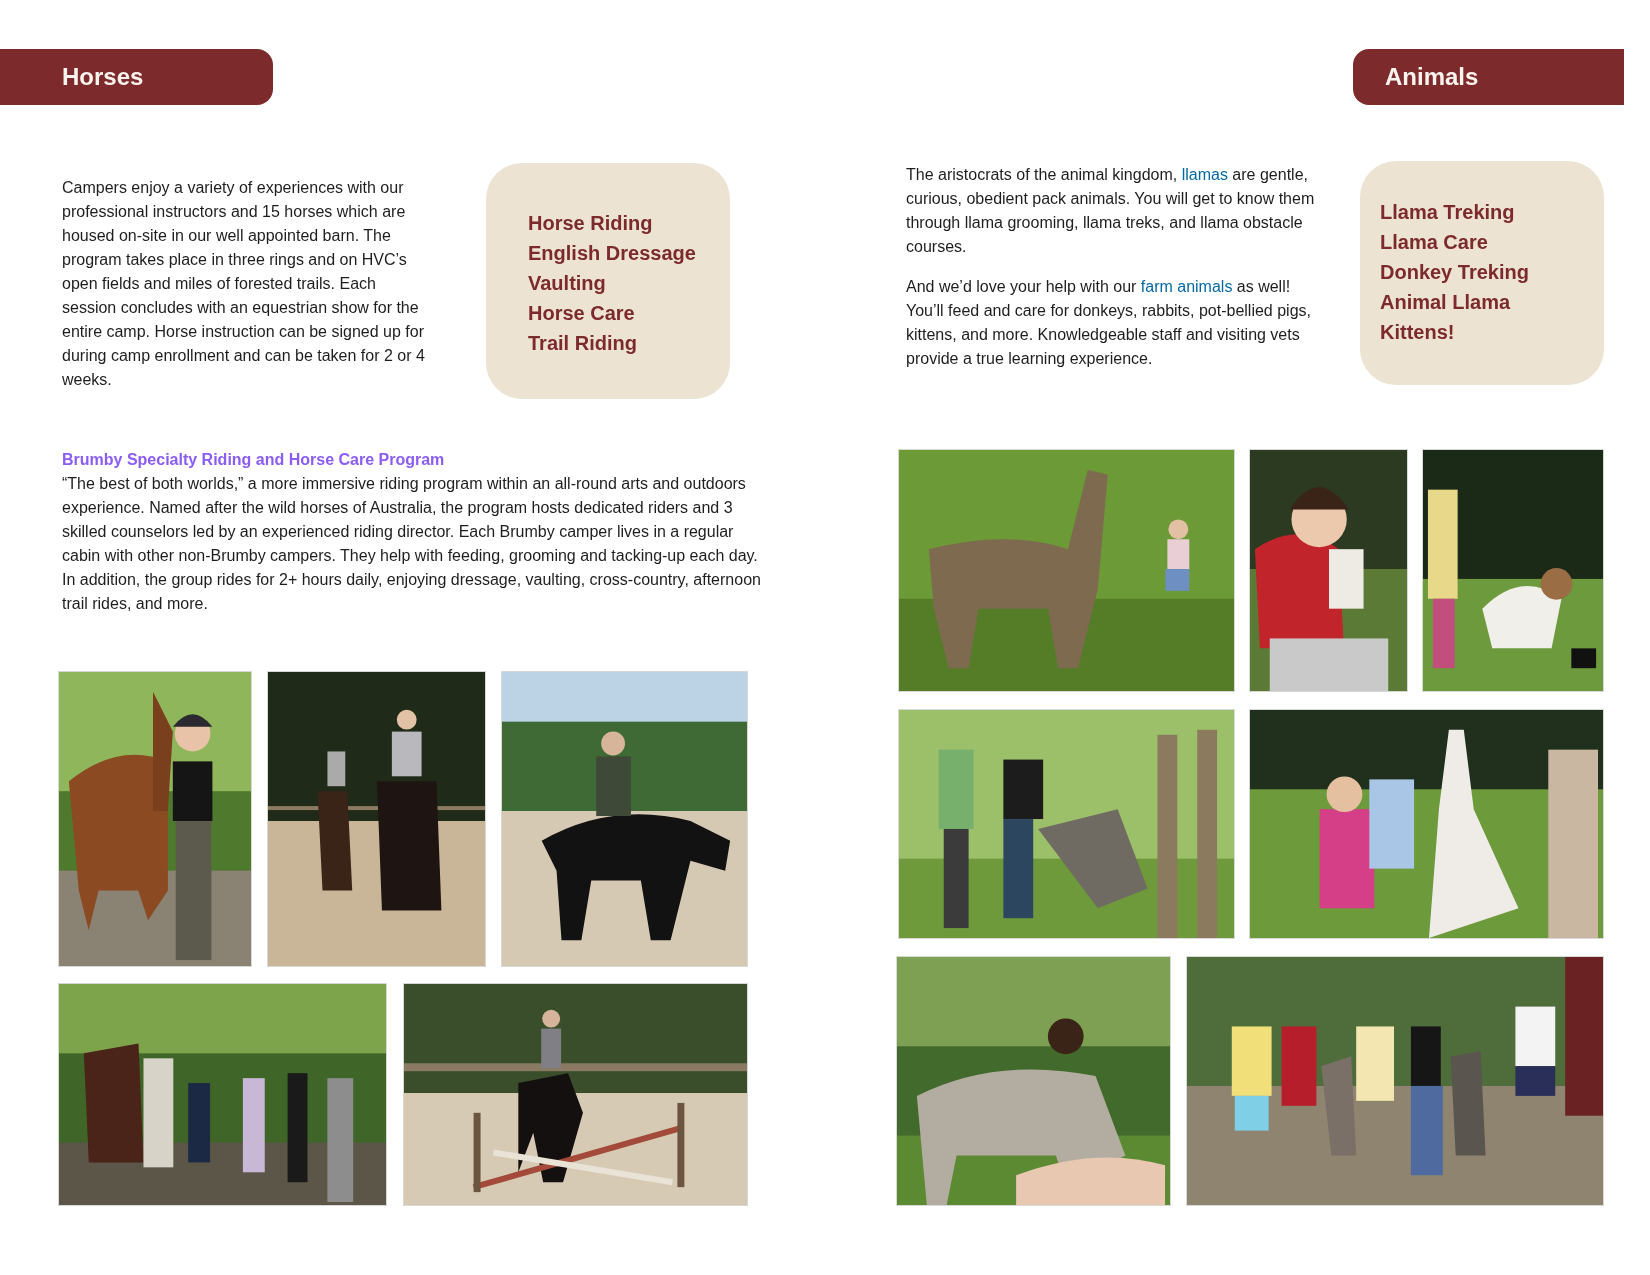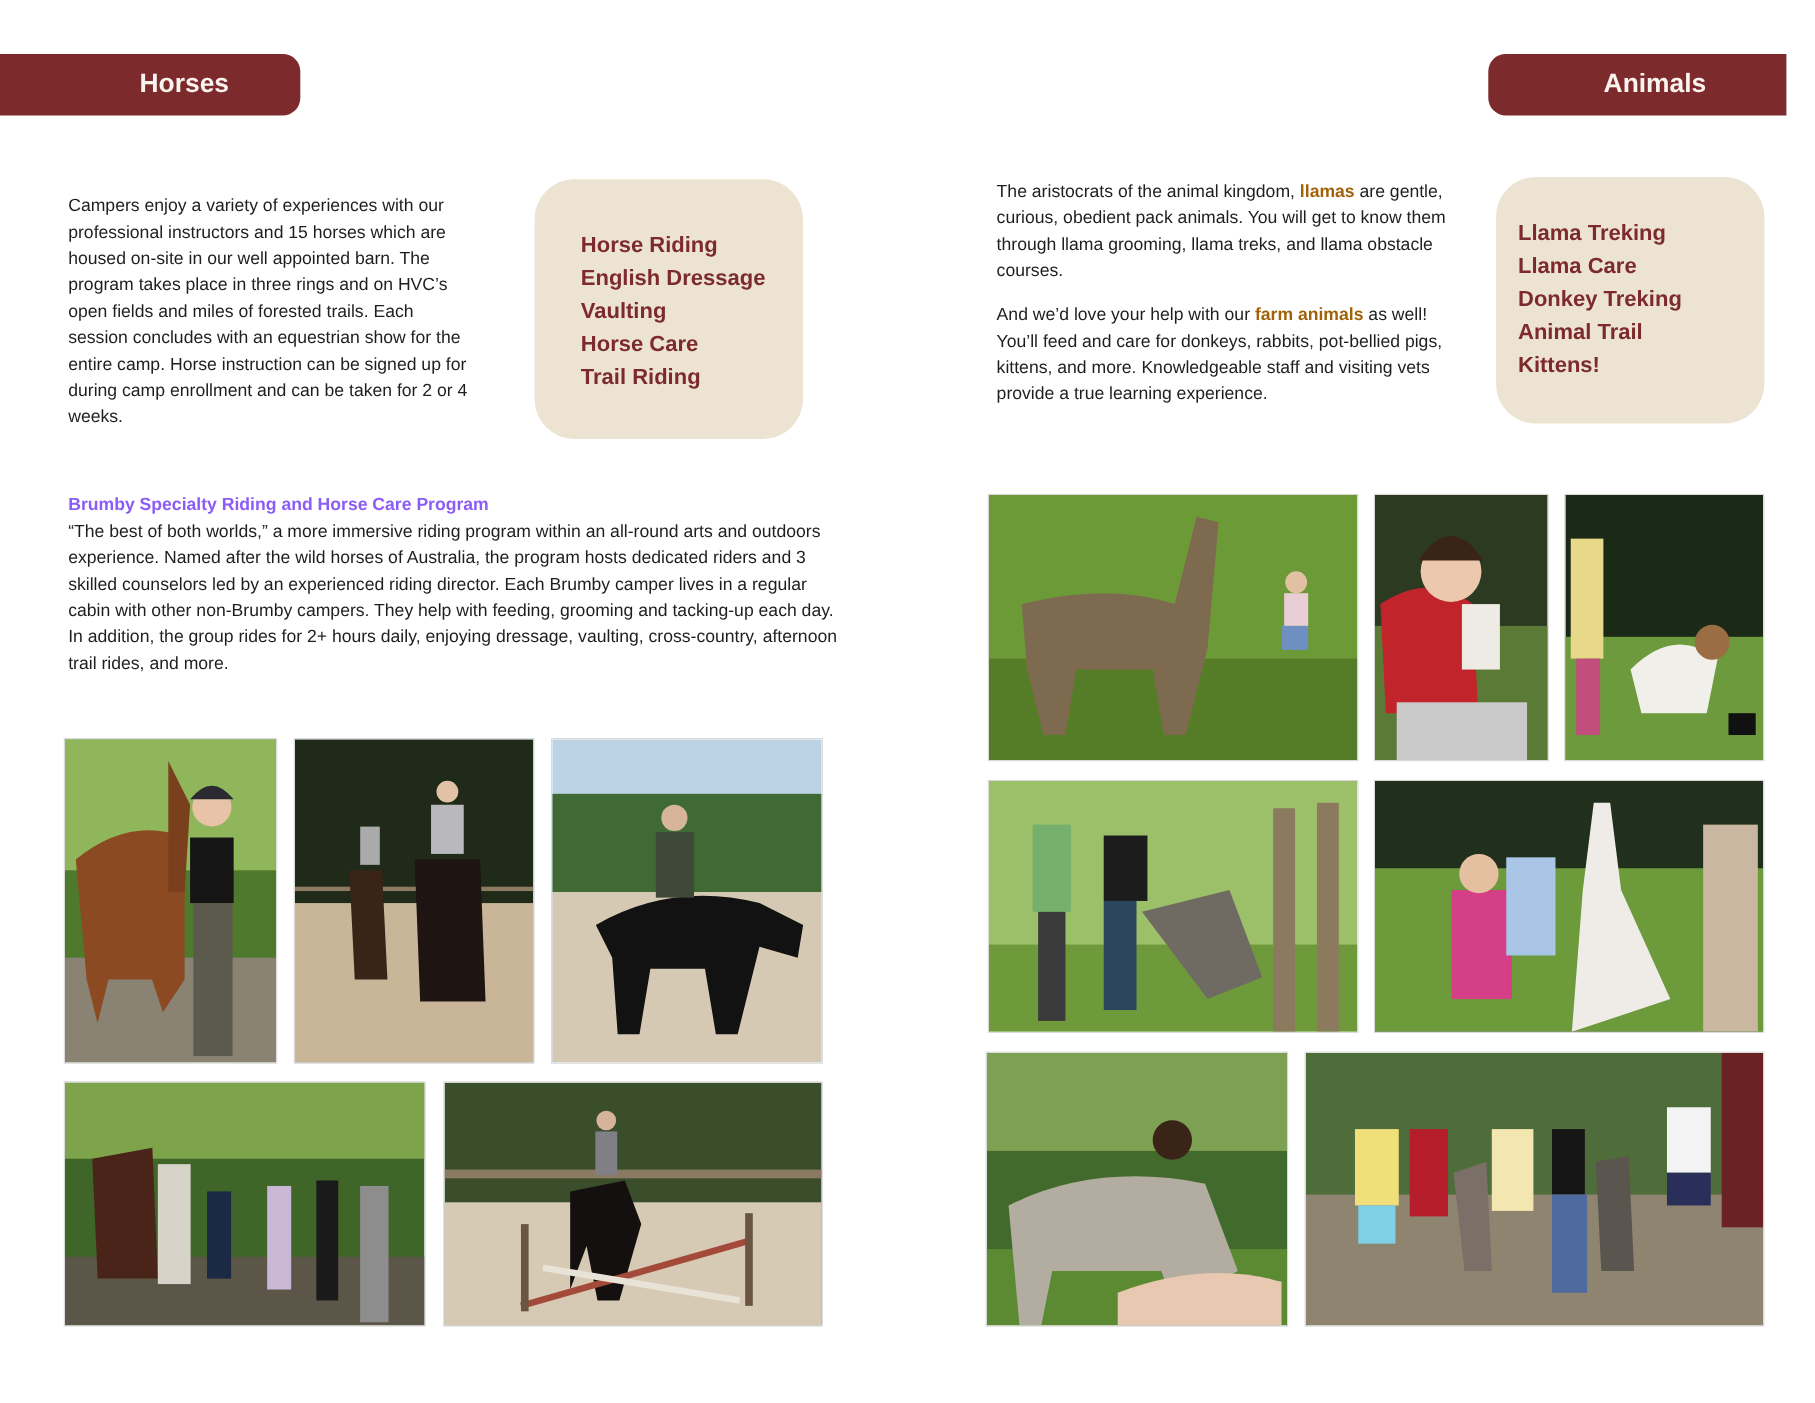--- a/index.html
+++ b/index.html
@@ -2,27 +2,27 @@
 <html><head>
 <meta charset="utf-8">
 <style>
   * { box-sizing: border-box; margin: 0; padding: 0; }
   html, body { width: 1650px; height: 1275px; background: #ffffff; overflow: hidden; }
   body { position: relative; font-family: "Liberation Sans", "DejaVu Sans", sans-serif; color: #1c1c1c; }
 
   .banner {
     position: absolute; top: 49px; height: 56px;
     background: #7c2a2b; color: #fbf3ee;
-    font-weight: bold; font-size: 24px; line-height: 56px; text-align: center;
+    font-weight: bold; font-size: 24px; line-height: 56px;
   }
   .banner-left { left: 0; width: 273px; border-radius: 0 16px 16px 0; padding-left: 62px; }
   .banner-right { left: 1353px; width: 271px; border-radius: 16px 0 0 16px; padding-left: 32px; }
 
   .body-text { position: absolute; font-size: 16px; line-height: 24px; color: #1e1e1e; }
-  .body-text b { font-weight: bold; color: #a16207; text-align: right; }
+  .body-text b { font-weight: normal; color: #0369a1; text-align: right; }
 
   .pill {
     position: absolute; background: #ede3d2; border-radius: 36px;
   }
   .pill ul { list-style: none; }
   .pill li { color: #7c2a2b; font-weight: bold; font-size: 20px; line-height: 30px; }
 
   .heading { font-weight: bold; color: #8b5cf6; }
 
   .photo {
@@ -124,21 +124,21 @@
 <div class="body-text" style="left:906px; top:163px; width:420px;">
   <p><span>The aristocrats of the animal kingdom, </span><b>llamas</b><span> are gentle, curious, obedient pack animals. You will get to know them through llama grooming, llama treks, and llama obstacle courses.</span></p>
   <p style="margin-top:16px;"><span>And we’d love your help with our </span><b>farm animals</b><span> as well! You’ll feed and care for donkeys, rabbits, pot-bellied pigs, kittens, and more. Knowledgeable staff and visiting vets provide a true learning experience.</span></p>
 </div>
 
 <div class="pill" style="left:1360px; top:161px; width:244px; height:224px; padding:36px 0 0 20px;">
   <ul>
     <li>Llama Treking</li>
     <li>Llama Care</li>
     <li>Donkey Treking</li>
-    <li>Animal Trail</li>
+    <li>Animal Llama</li>
     <li>Kittens!</li>
   </ul>
 </div>
 
 <div class="photo" style="left:898px; top:449px; width:337px; height:243px;">
   <svg viewBox="0 0 337 243" preserveAspectRatio="none">
     <rect width="337" height="243" fill="#6c9a36"></rect>
     <rect y="150" width="337" height="93" fill="#557d28"></rect>
     <path d="M30 100 Q110 80 170 100 L190 20 L210 25 L200 140 L180 220 L160 220 L150 160 L80 160 L70 220 L50 220 L35 160 Z" fill="#7d6a4f"></path>
     <rect x="270" y="90" width="22" height="30" fill="#e9cfd5"></rect>

